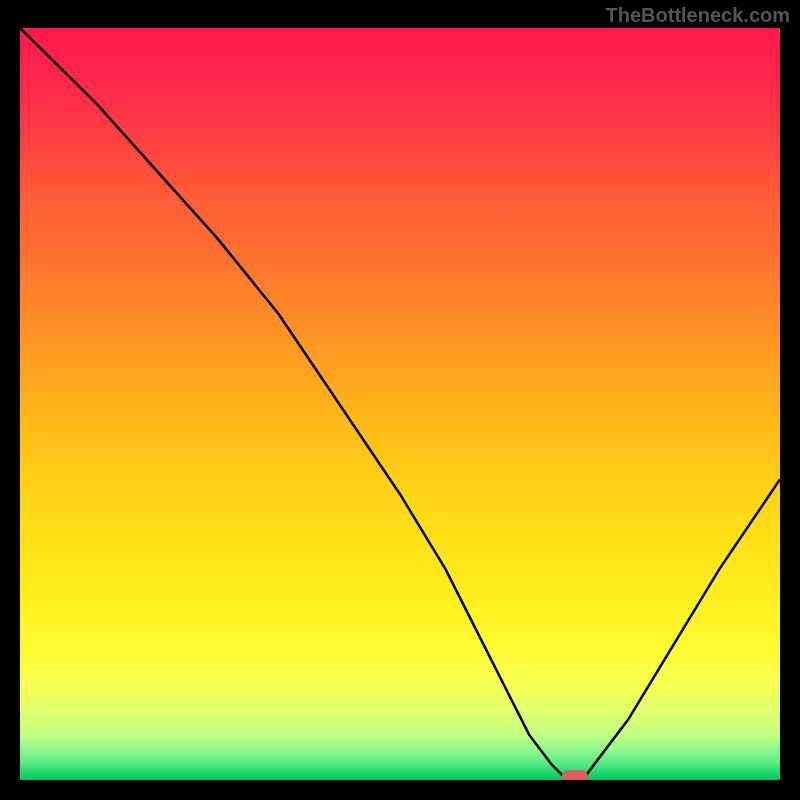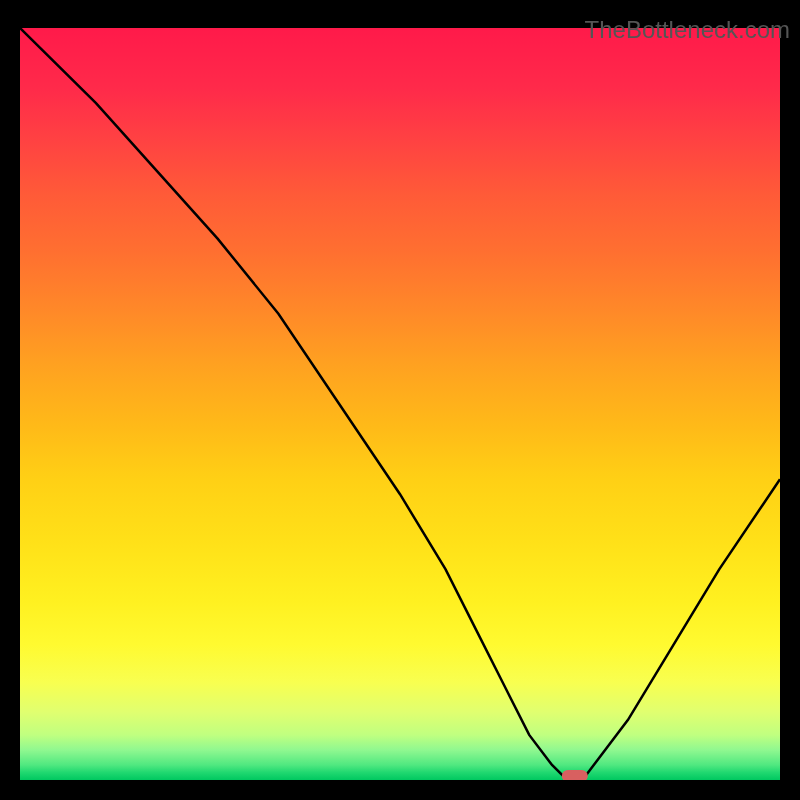--- a/index.html
+++ b/index.html
@@ -9,25 +9,25 @@
   }
   body {
     width: 800px;
     height: 800px;
     background: #000;
     position: relative;
     font-family: Arial, sans-serif;
   }
   .watermark {
     position: absolute;
-    top: 16px;
+    top: 4px;
     right: 10px;
     color: #555;
-    font-size: 24px;
-    font-weight: normal;
+    font-size: 20px;
+    font-weight: bold;
     z-index: 10;
   }
   .chart-area {
     position: absolute;
     left: 20px;
     top: 28px;
     width: 760px;
     height: 752px;
     overflow: hidden;
   }

